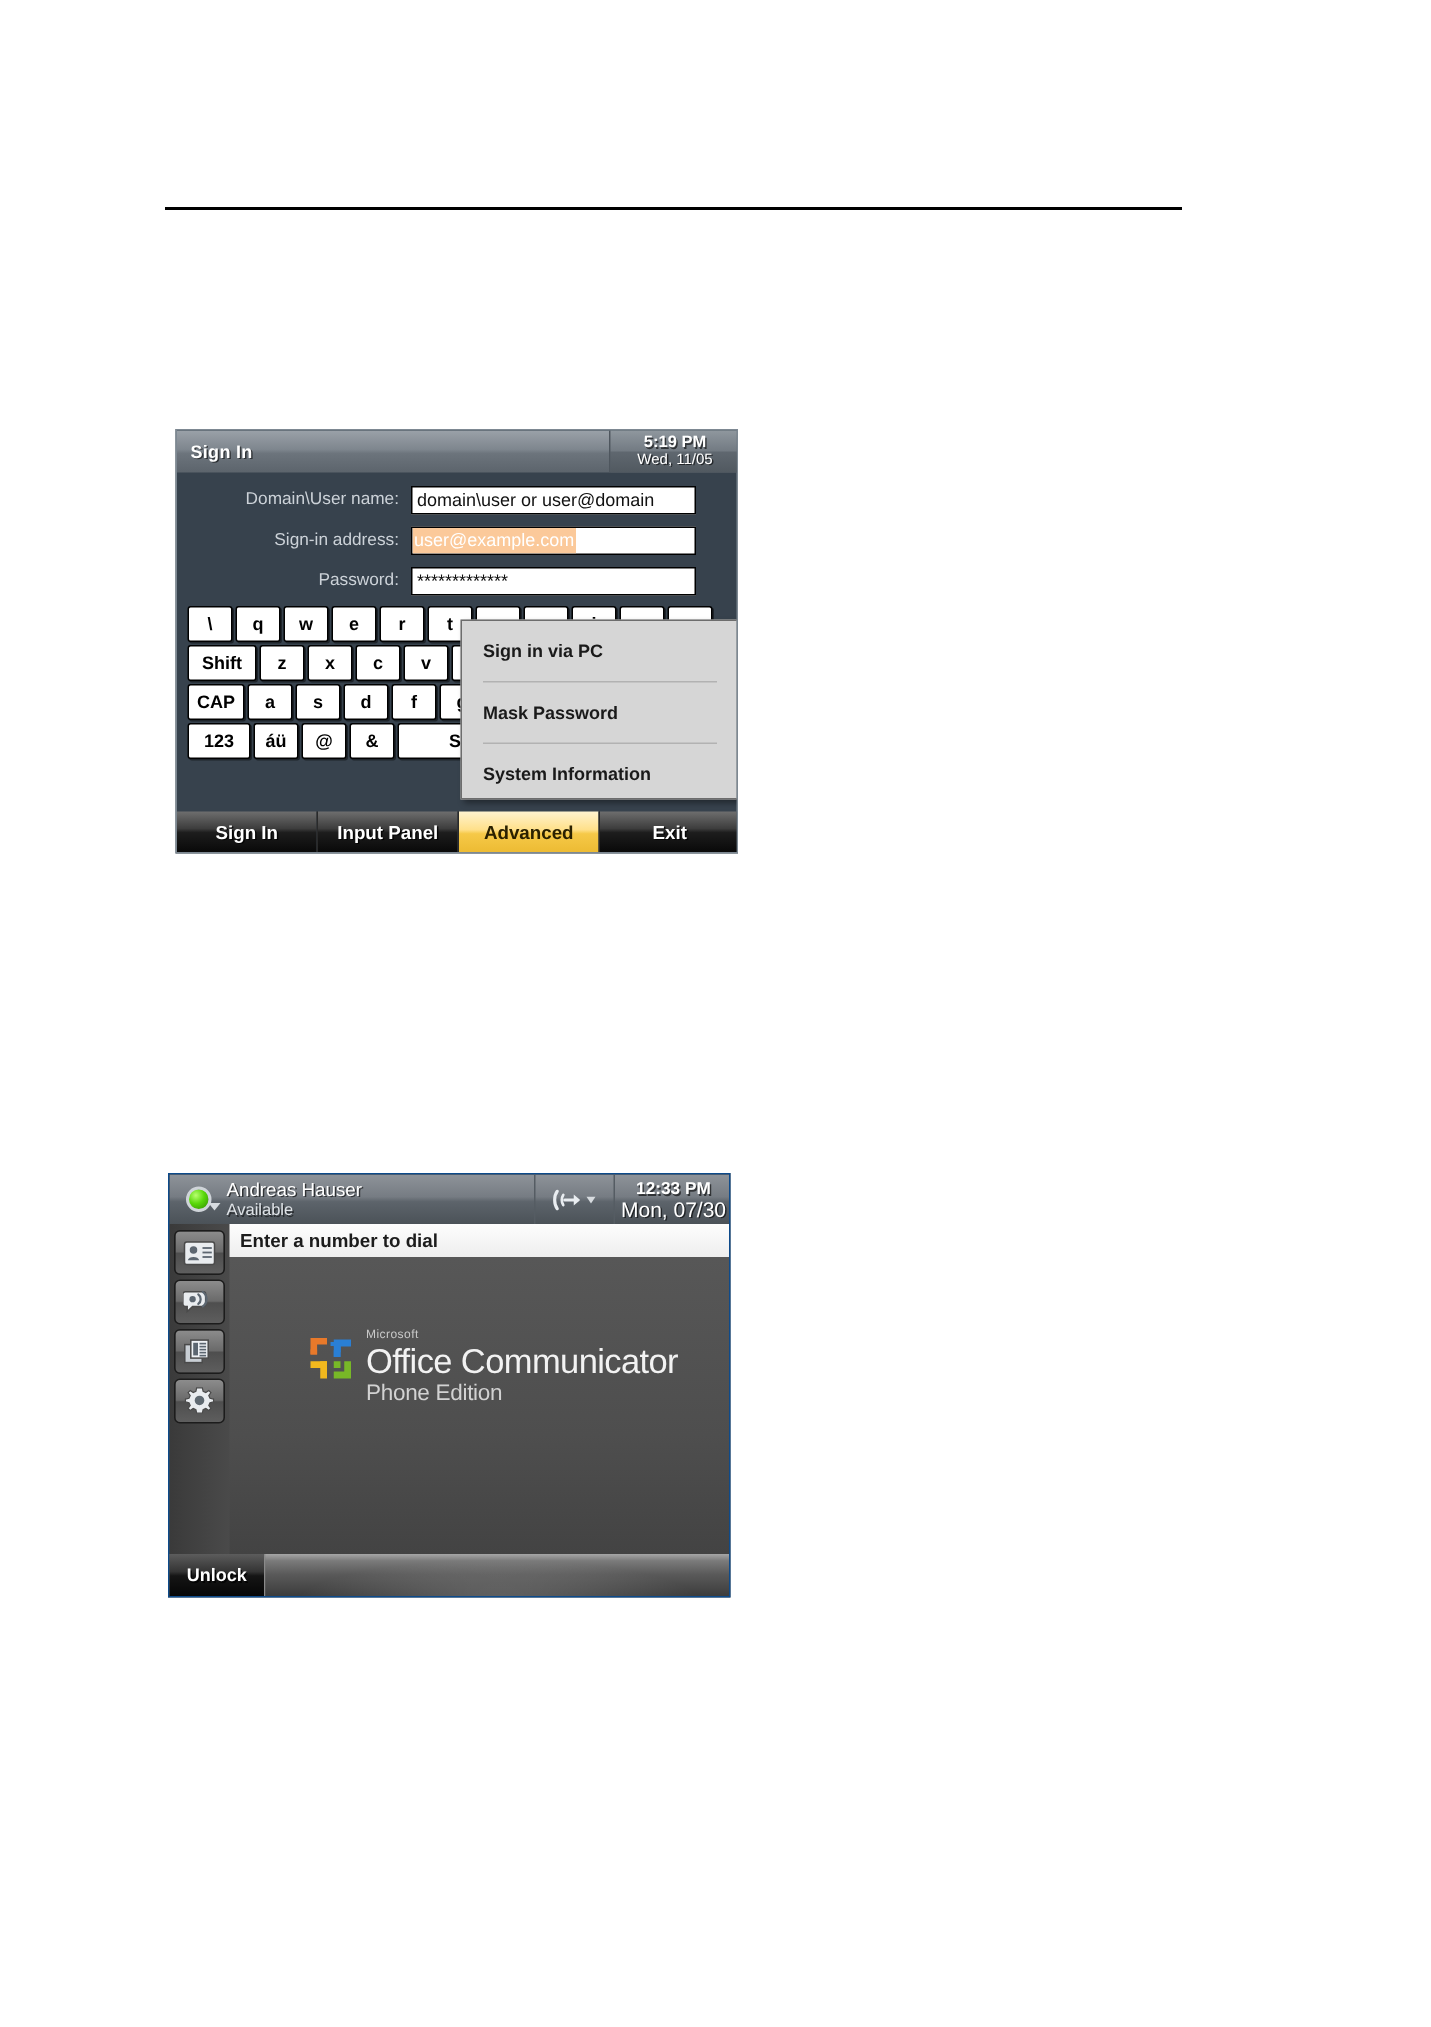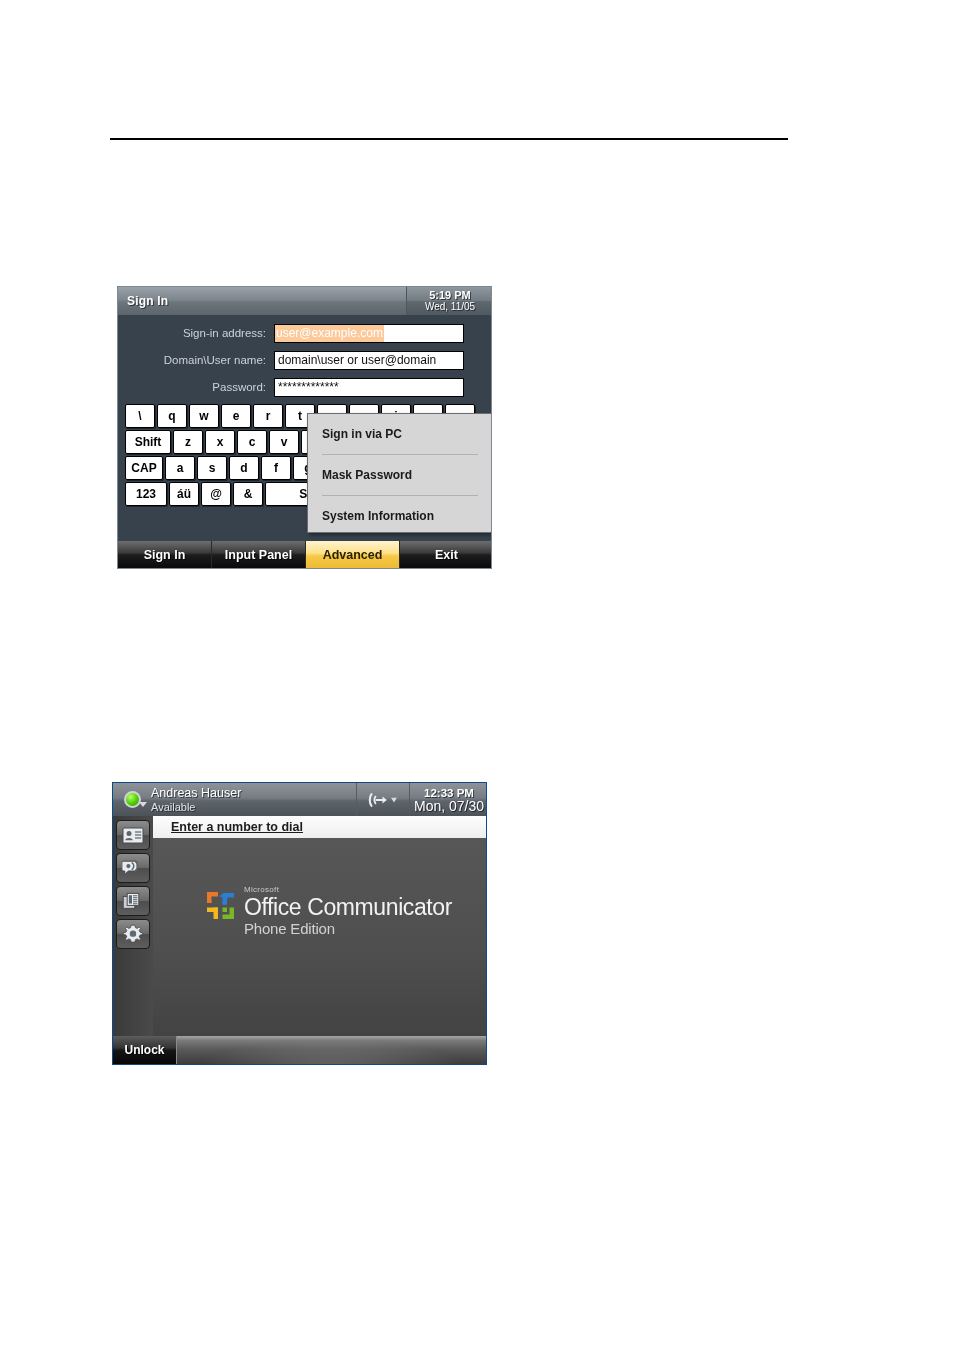--- a/index.html
+++ b/index.html
@@ -331,26 +331,25 @@
   .cm-main {
     flex: 1;
     display: flex;
     flex-direction: column;
   }
   .cm-dialbar {
     height: 22px;
     background: linear-gradient(to bottom, #fdfdfd 0%, #eeeeee 100%);
     display: flex;
     align-items: center;
-    padding-left: 18px;
+    padding-left: 7px;
     font-size: 12.5px;
     font-weight: bold;
     color: #1c1c1c;
     box-sizing: border-box;
-    text-decoration: underline;
   }
   .cm-canvas {
     flex: 1;
     background: linear-gradient(to bottom, #575757 0%, #4e4e4e 60%, #434343 100%);
     position: relative;
   }
   .cm-logo {
     position: absolute;
     left: 52px;
     top: 48px;
@@ -428,30 +427,30 @@
     <div class="si-title">Sign In</div>
     <div class="si-clock">
       <div class="t1">5:19 PM</div>
       <div class="t2">Wed, 11/05</div>
     </div>
   </div>
 
   <div class="si-form">
 
     <div class="si-row">
+      <div class="si-label">Domain\User name:</div>
+      <div class="si-field">
+        <span class="plain">domain\user or user@domain</span>
+      </div>
+    </div>
+
+    <div class="si-row">
       <div class="si-label">Sign-in address:</div>
       <div class="si-field">
         <span class="sel">user@example.com</span>
-      </div>
-    </div>
-
-    <div class="si-row">
-      <div class="si-label">Domain\User name:</div>
-      <div class="si-field">
-        <span class="plain">domain\user or user@domain</span>
       </div>
     </div>
 
     <div class="si-row">
       <div class="si-label">Password:</div>
       <div class="si-field">
         <span class="pw">*************</span>
       </div>
     </div>
 

